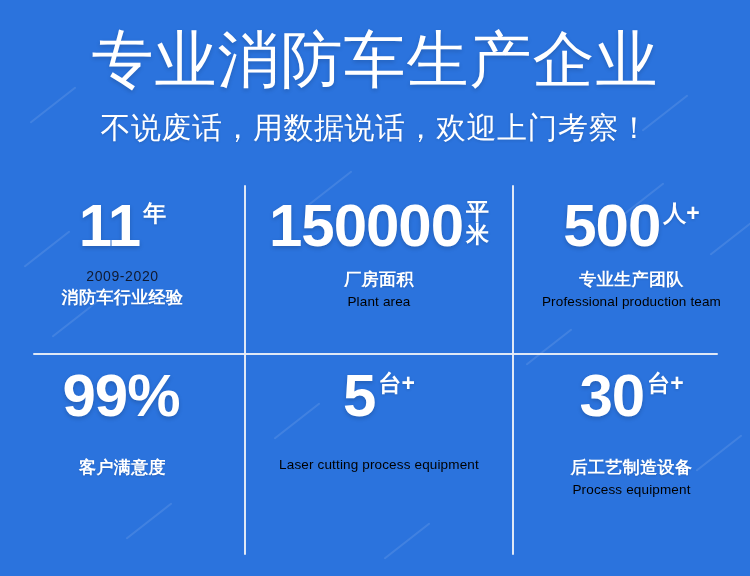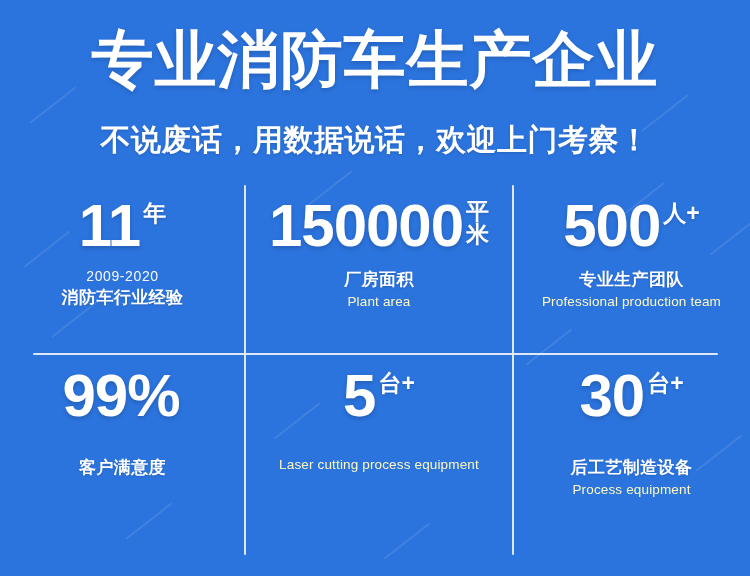--- a/index.html
+++ b/index.html
@@ -40,31 +40,31 @@
     position: absolute;
     left: 0;
     top: 0;
     width: 750px;
     text-align: center;
   }
   .title {
     margin-top: 27px;
     font-size: 62px;
     line-height: 1.08;
-    font-weight: 700;
+    font-weight: 400;
     letter-spacing: 1px;
     color: #ffffff;
     text-shadow: 0 2px 4px rgba(0,0,0,.16);
     white-space: nowrap;
   }
   .subtitle {
-    margin-top: 28px;
+    margin-top: 16px;
     font-size: 30px;
     line-height: 1.2;
-    font-weight: 700;
+    font-weight: 400;
     letter-spacing: .5px;
     color: #ffffff;
     text-shadow: 0 1px 3px rgba(0,0,0,.14);
     white-space: nowrap;
   }
 
   
   .stats {
     position: absolute;
     left: 0;
@@ -121,38 +121,38 @@
   
   .caps {
     margin-top: 14px;
     text-align: center;
   }
   .years {
     font-size: 14px;
     font-weight: 400;
     letter-spacing: .6px;
     line-height: 1.25;
-    color: #ffffff;
+    color: #0f172a;
     opacity: .97;
   }
   .cn {
     font-size: 17px;
     font-weight: 700;
     letter-spacing: .4px;
     line-height: 1.45;
     color: #ffffff;
     text-shadow: 0 1px 2px rgba(0,0,0,.14);
     white-space: nowrap;
   }
   .en {
     font-size: 13.5px;
     font-weight: 400;
     letter-spacing: .15px;
     line-height: 1.4;
-    color: #fef9c3;
+    color: #000000;
     white-space: nowrap;
   }
   .cell.row2 .caps { margin-top: 32px; }
 
   
   .rule {
     position: absolute;
     background: #e9eef7;
     border-radius: 2px;
     opacity: .95;

